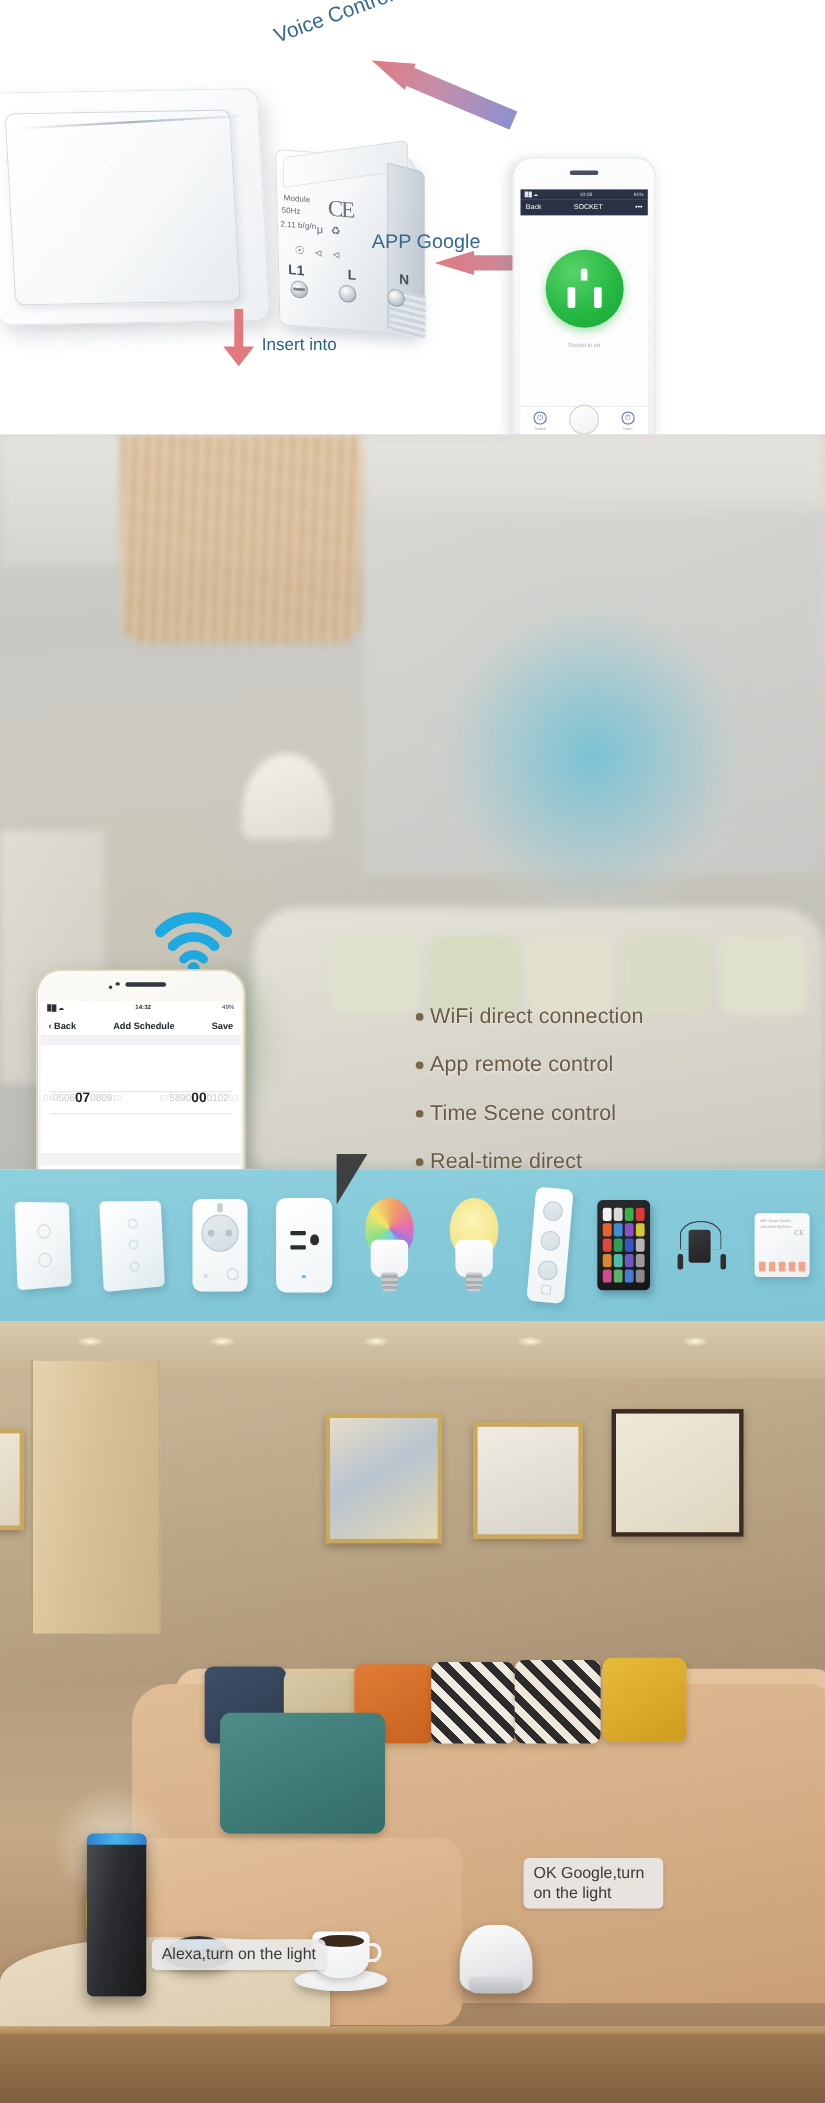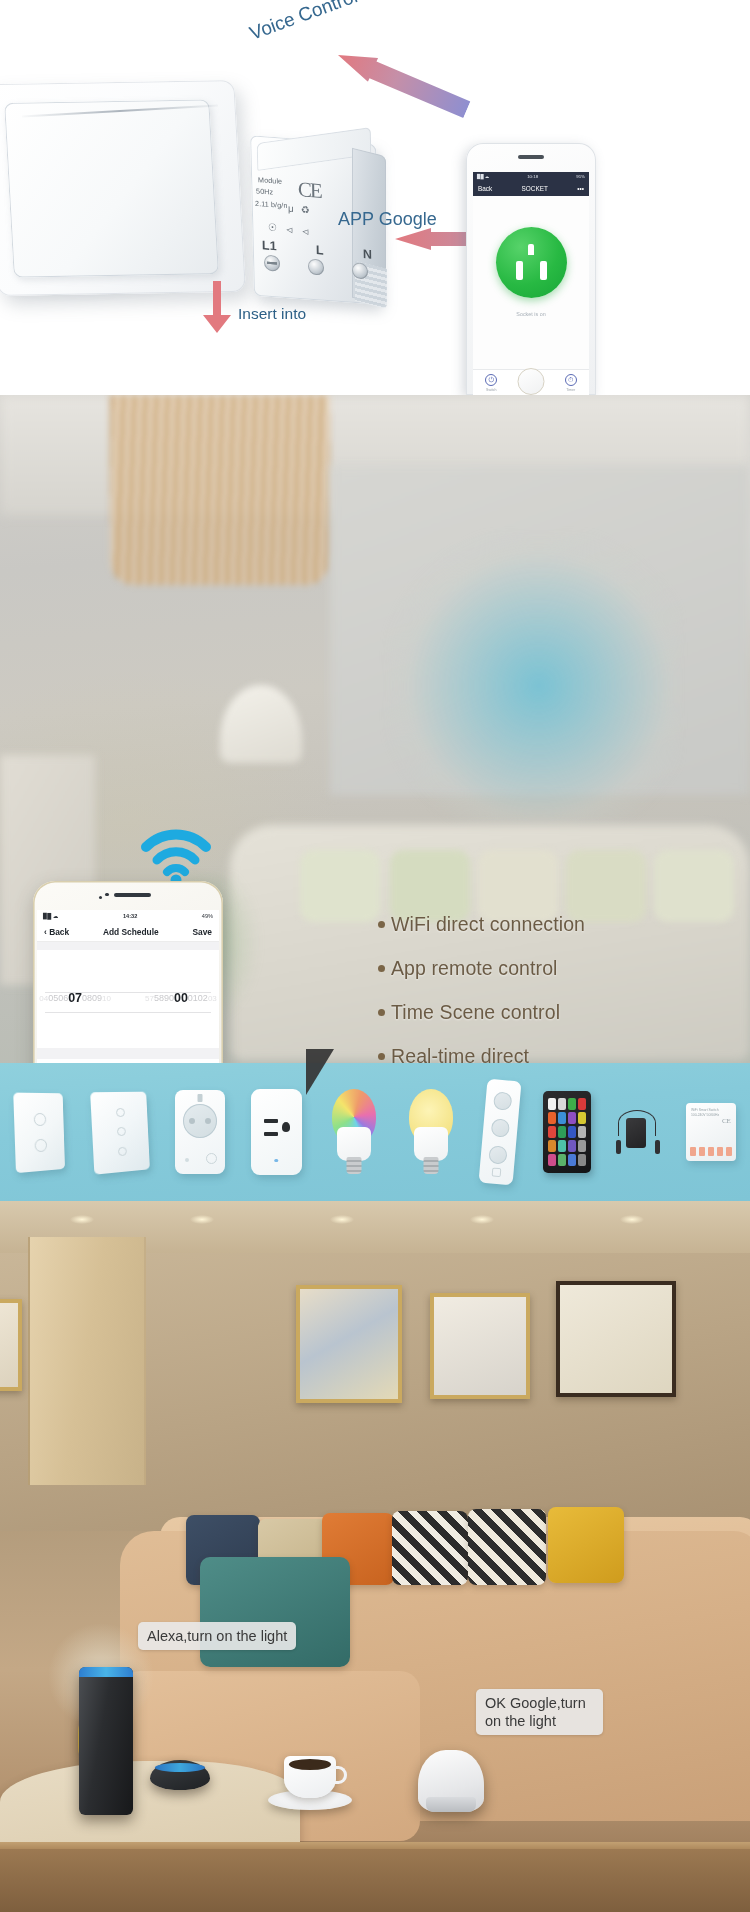--- a/index.html
+++ b/index.html
@@ -635,21 +635,21 @@
     border:3.5px solid #f2f3f5; border-left:none; border-radius:0 50% 50% 0;
   }
 
   
   .caption {
     position:absolute; background:rgba(233,233,233,.9);
     color:#3a3a3a; border-radius:5px; padding:5px 9px;
     font-size:14.5px; line-height:18px; z-index:10;
     box-shadow:0 1px 3px rgba(0,0,0,.14);
   }
-  .cap-alexa { left:138px; top:1622px; }
+  .cap-alexa { left:138px; top:1763px; }
   .cap-google { left:476px; top:1689px; width:127px; }
 </style>
 </head>
 <body>
 
 <div class="page">
 
   <div class="panel-diagram">
 
     <div class="wall-switch-shadow"></div>

